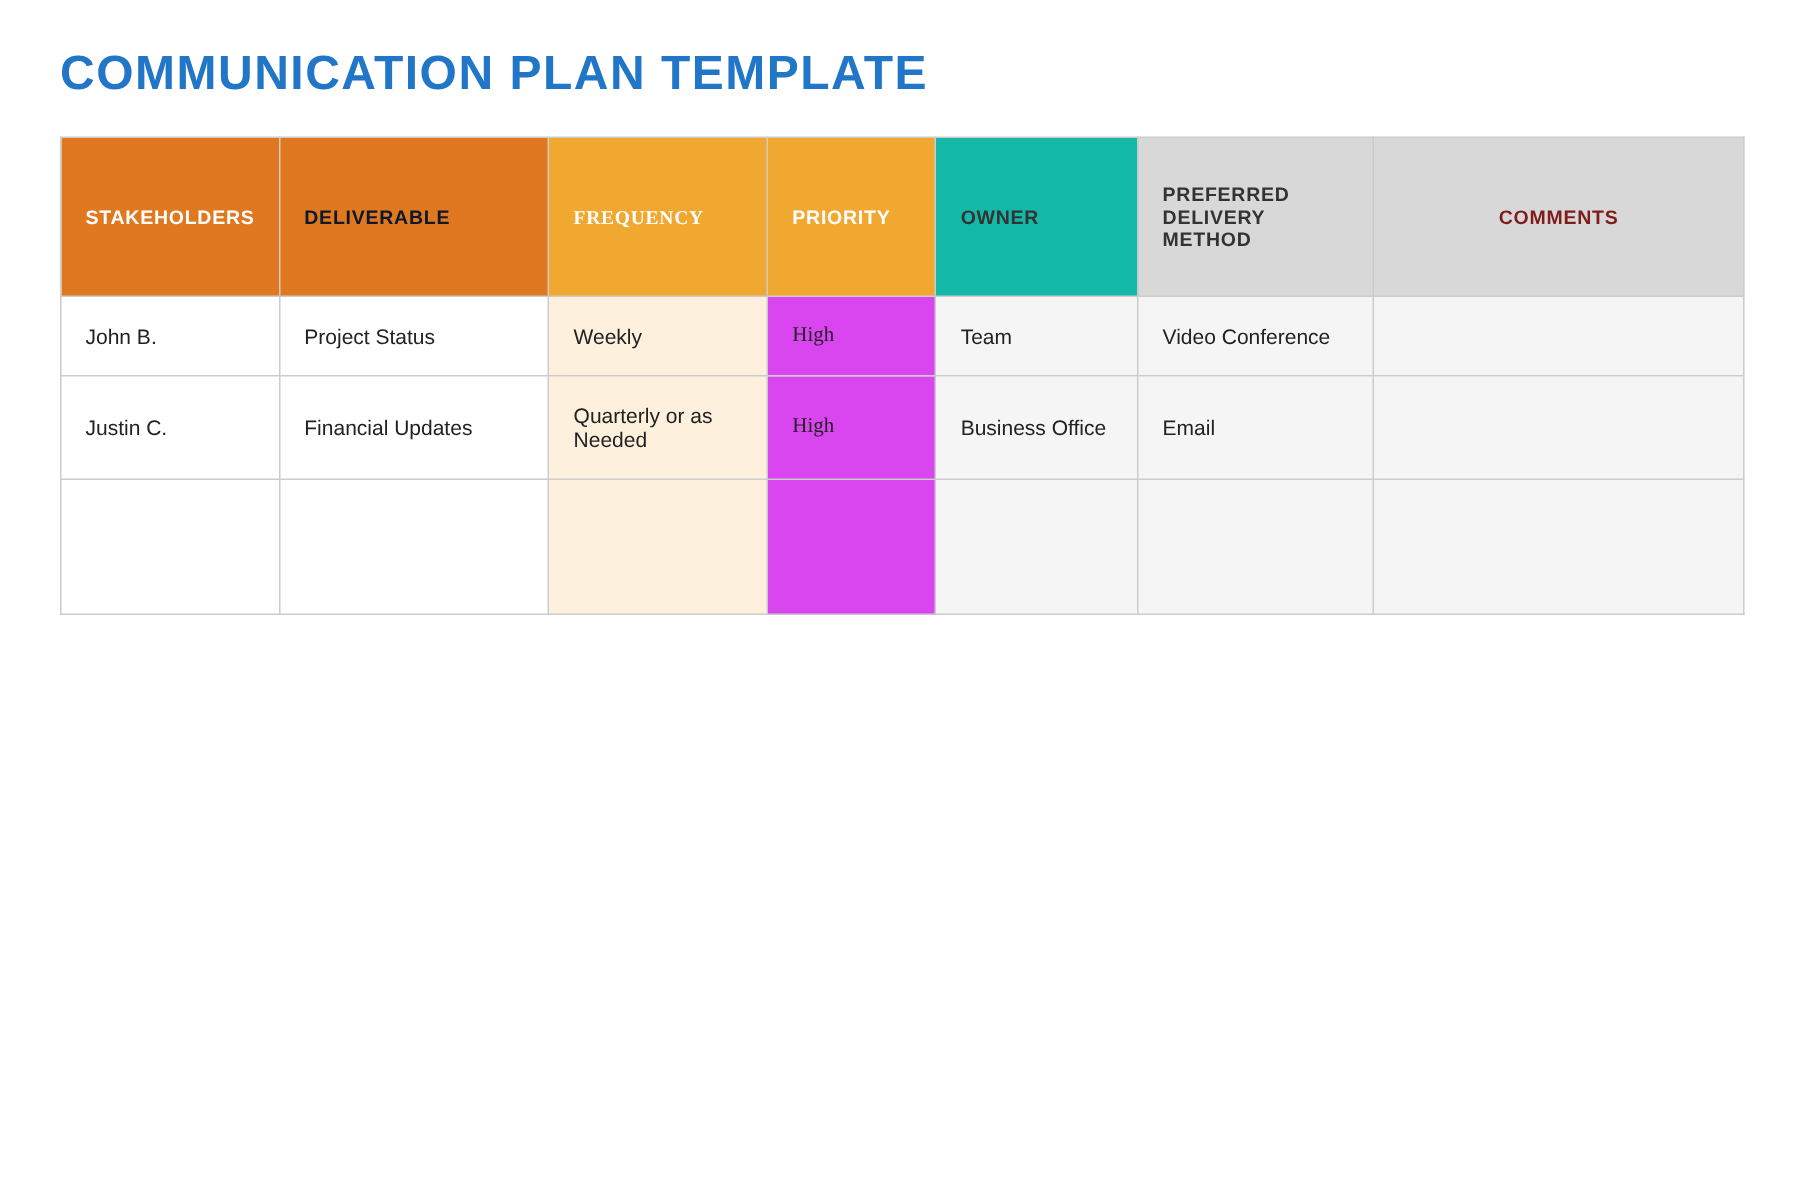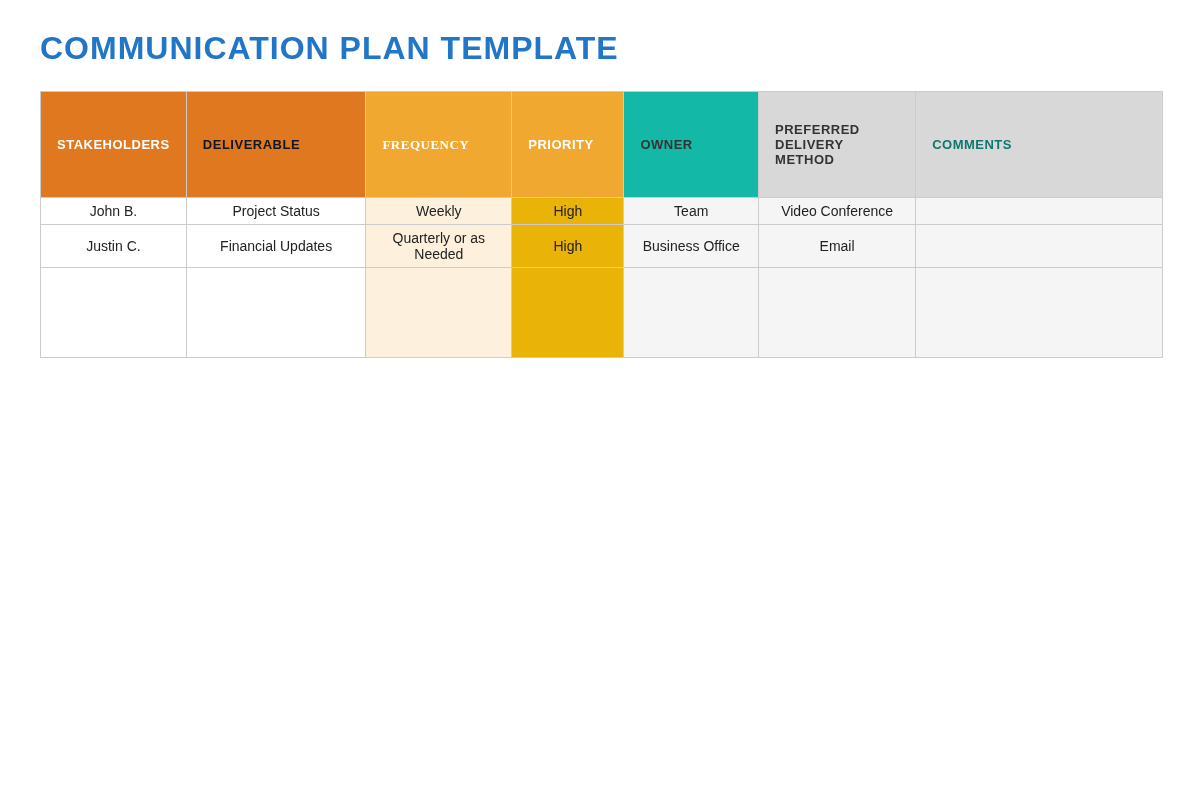--- a/index.html
+++ b/index.html
@@ -74,47 +74,48 @@
     }
 
     thead tr th.col-delivery {
       background-color: #d8d8d8;
       color: #333333;
       width: 14%;
     }
 
     thead tr th.col-comments {
       background-color: #d8d8d8;
-      color: #0f766e;
+      color: #7f1d1d;
       width: 22%;
+      text-align: center;
     }
 
     tbody tr td {
-      padding: 5px 16px;
+      padding: 18px 16px;
       font-size: 14px;
       vertical-align: middle;
       border: 1px solid #cccccc;
       color: #222222;
-      text-align: center;
     }
 
     tbody tr td.col-stakeholders {
       background-color: #ffffff;
     }
 
     tbody tr td.col-deliverable {
       background-color: #ffffff;
     }
 
     tbody tr td.col-frequency {
       background-color: #fdf0dc;
     }
 
     tbody tr td.col-priority {
-      background-color: #eab308;
+      background-color: #d946ef;
+      font-family: Liberation Serif, serif;
     }
 
     tbody tr td.col-owner {
       background-color: #f5f5f5;
     }
 
     tbody tr td.col-delivery {
       background-color: #f5f5f5;
     }
 

